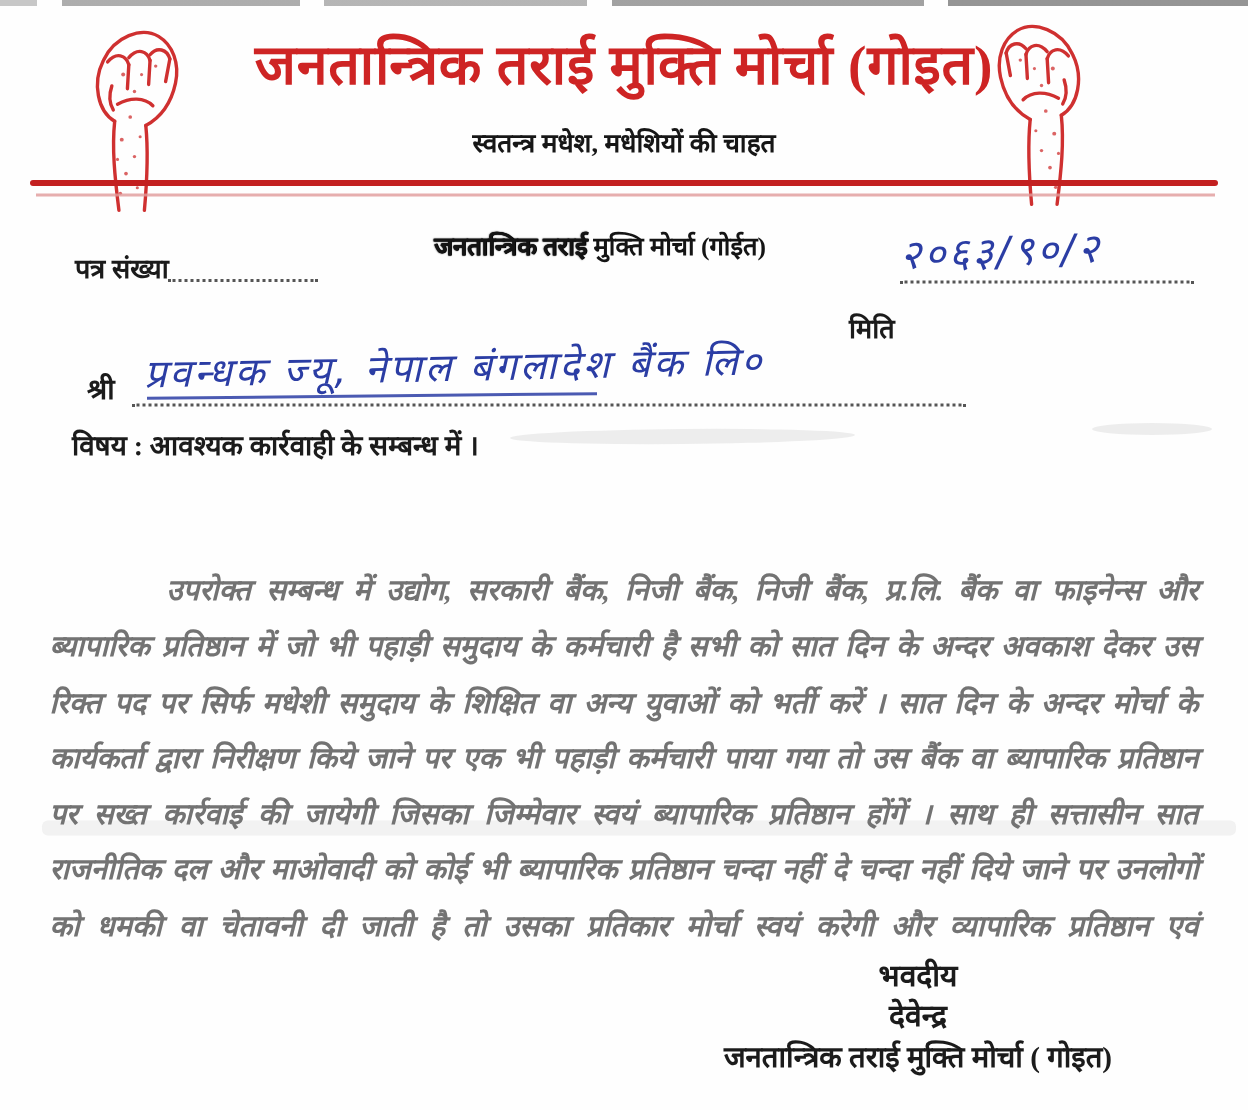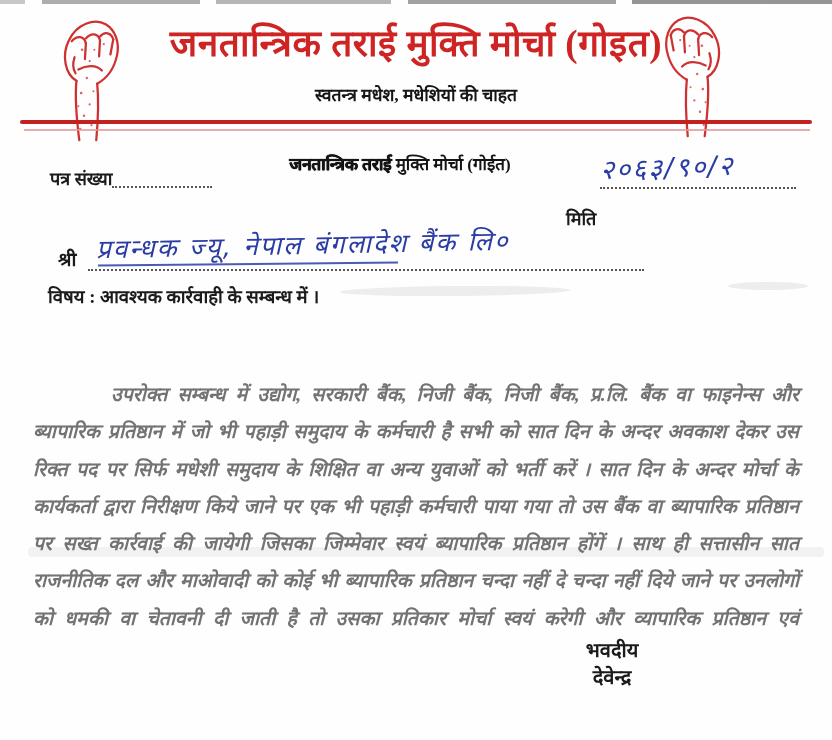--- a/index.html
+++ b/index.html
@@ -190,15 +190,16 @@
     <div class="body-line">रिक्त पद पर सिर्फ मधेशी समुदाय के शिक्षित वा अन्य युवाओं को भर्ती करें । सात दिन के अन्दर मोर्चा के</div>
     <div class="body-line">कार्यकर्ता द्वारा निरीक्षण किये जाने पर एक भी पहाड़ी कर्मचारी पाया गया तो उस बैंक वा ब्यापारिक प्रतिष्ठान</div>
     <div class="body-line">पर सख्त कार्रवाई की जायेगी जिसका जिम्मेवार स्वयं ब्यापारिक प्रतिष्ठान होंगें । साथ ही सत्तासीन सात</div>
     <div class="body-line">राजनीतिक दल और माओवादी को कोई भी ब्यापारिक प्रतिष्ठान चन्दा नहीं दे चन्दा नहीं दिये जाने पर उनलोगों</div>
     <div class="body-line">को धमकी वा चेतावनी दी जाती है तो उसका प्रतिकार मोर्चा स्वयं करेगी और व्यापारिक प्रतिष्ठान एवं</div>
   </div>
 
   <div class="abs closing">
     <div class="closing-salutation">भवदीय</div>
     <div class="closing-signatory">देवेन्द्र</div>
+    <div class="closing-org">जनतान्त्रिक तराई मुक्ति मोर्चा ( गोइत)</div>
   </div>
 
 </div>
 
 </body></html>

